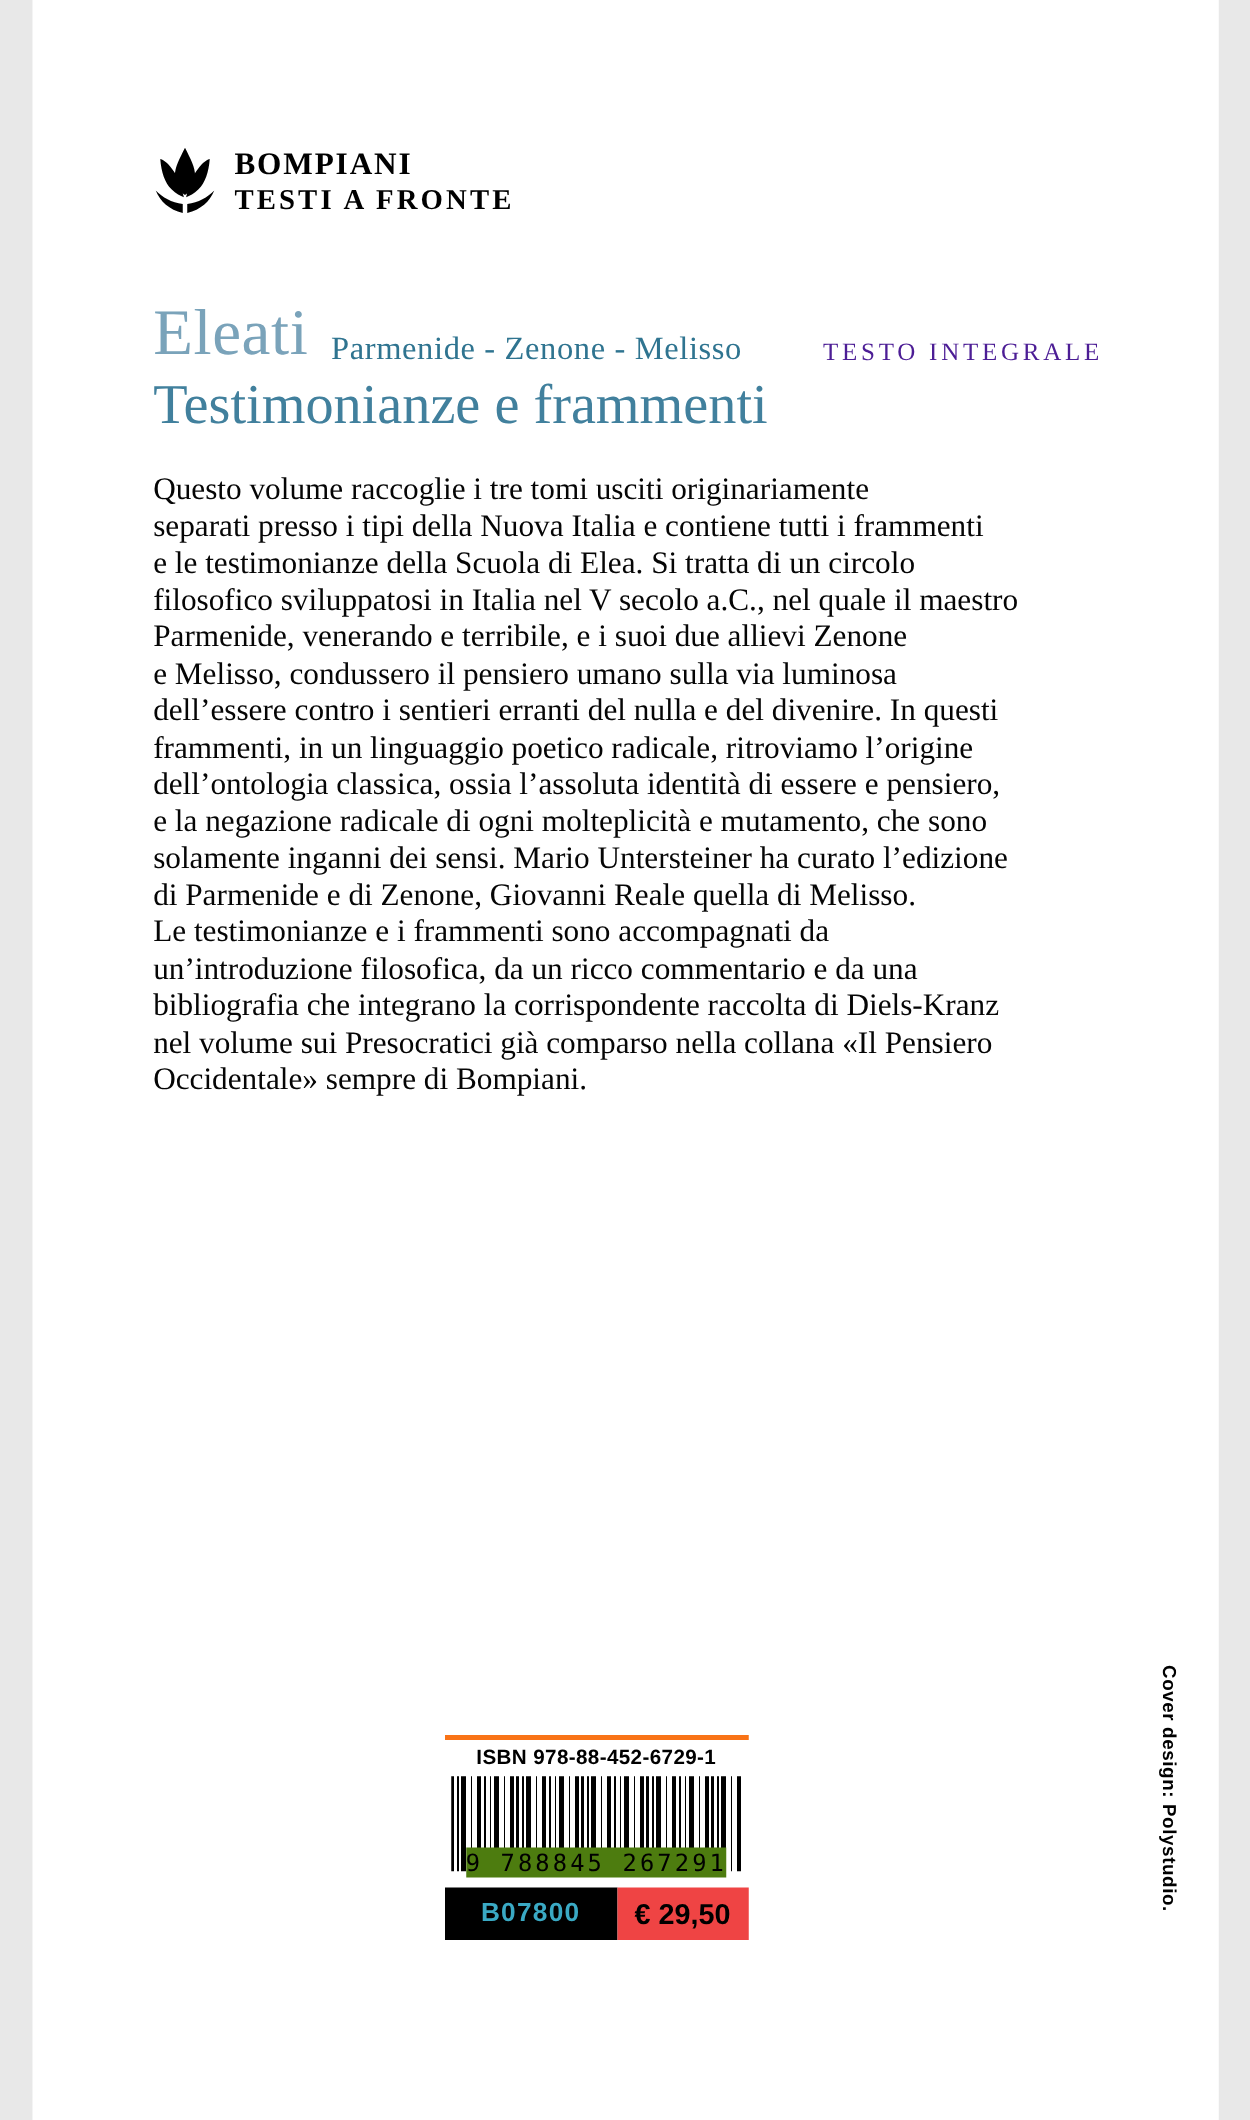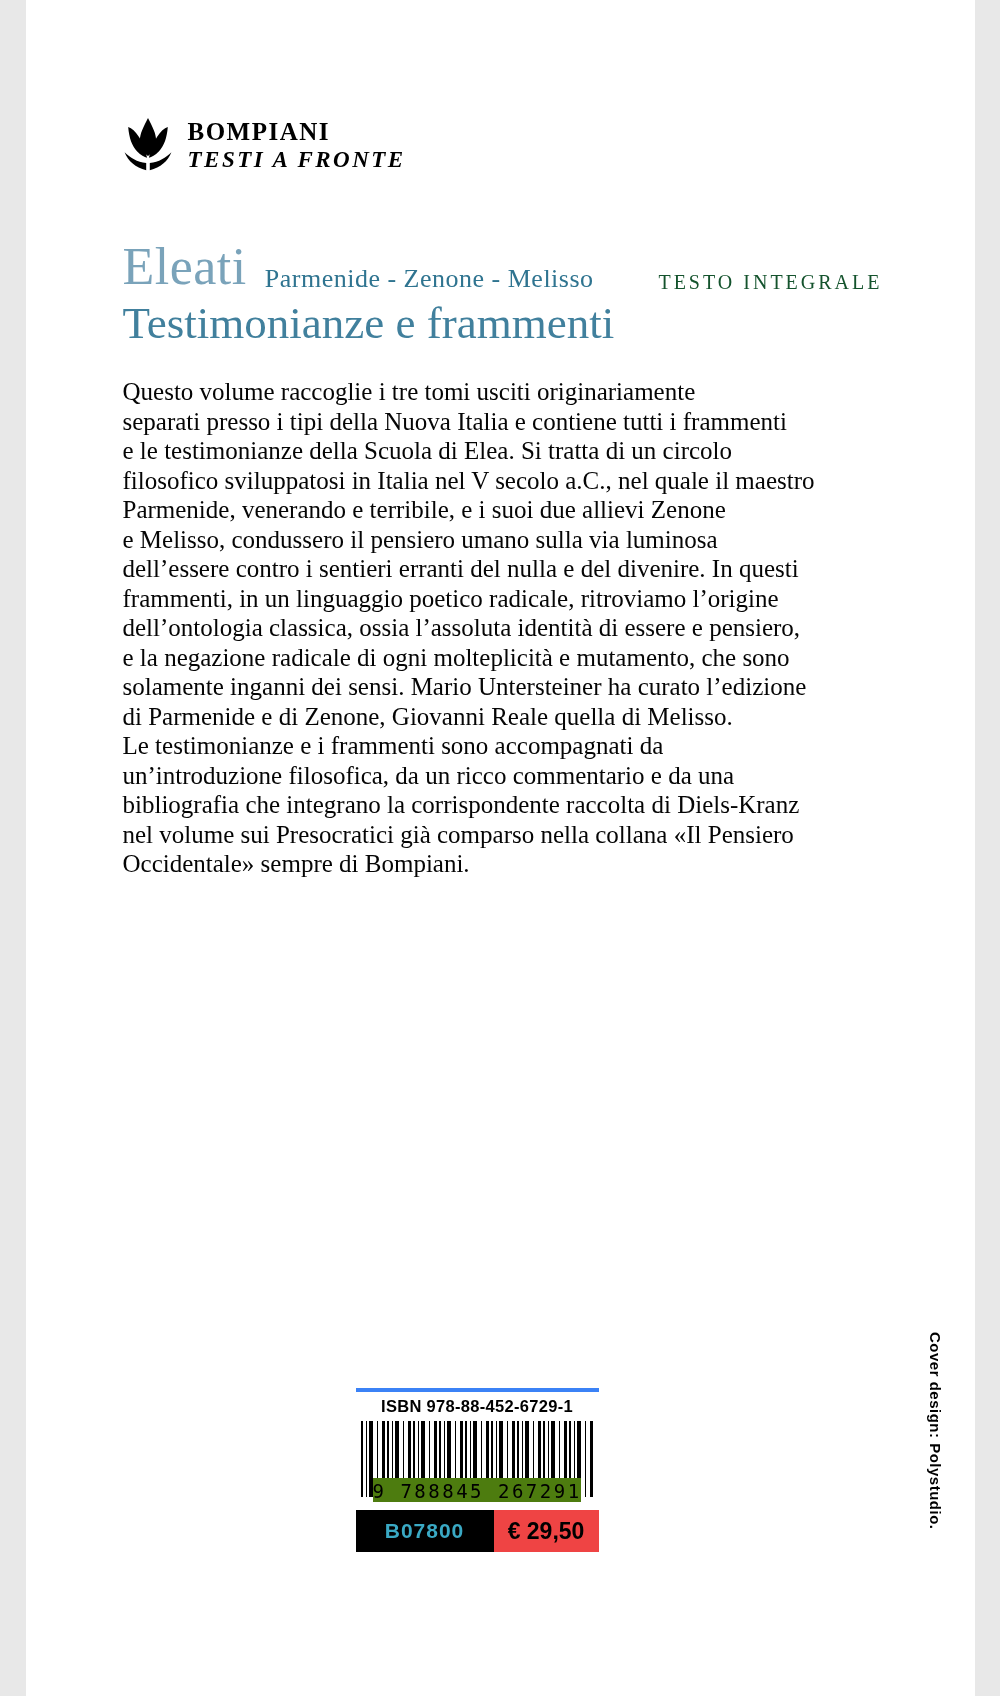--- a/index.html
+++ b/index.html
@@ -30,21 +30,20 @@
     font-size: 25px;
     letter-spacing: 1.5px;
     font-weight: 600;
     line-height: 28px;
   }
   .brand-series {
     font-size: 23px;
     letter-spacing: 2.5px;
     font-weight: 600;
     line-height: 27px;
-    font-style: italic;
   }
 
   
   .titleblock {
     position: absolute;
     left: 97px;
     right: 92px;
     top: 240px;
   }
   .title-row {
@@ -60,21 +59,21 @@
   }
   .book-authors {
     font-size: 26px;
     color: var(--title-authors, #2f7490);
     letter-spacing: 0.5px;
   }
   .edition {
     margin-left: auto;
     font-size: 20px;
     letter-spacing: 3px;
-    color: #14532d;
+    color: #4c1d95;
     white-space: nowrap;
   }
   .book-subtitle {
     margin-top: 4px;
     font-size: 45px;
     line-height: 50px;
     color: var(--title-subtitle, #41809d);
   }
 
   
@@ -102,21 +101,21 @@
     color: #000;
   }
 
   
   .barcode-block {
     position: absolute;
     left: 330px;
     top: 1388px;
     width: 243px;
     background: #fff;
-    border-top: 4px solid #3b82f6;
+    border-top: 4px solid #f97316;
   }
   .isbn {
     font-family: "Liberation Sans", sans-serif;
     font-weight: 700;
     font-size: 16.5px;
     letter-spacing: 0.3px;
     text-align: center;
     padding: 5px 0 5px;
   }
   .bars {

